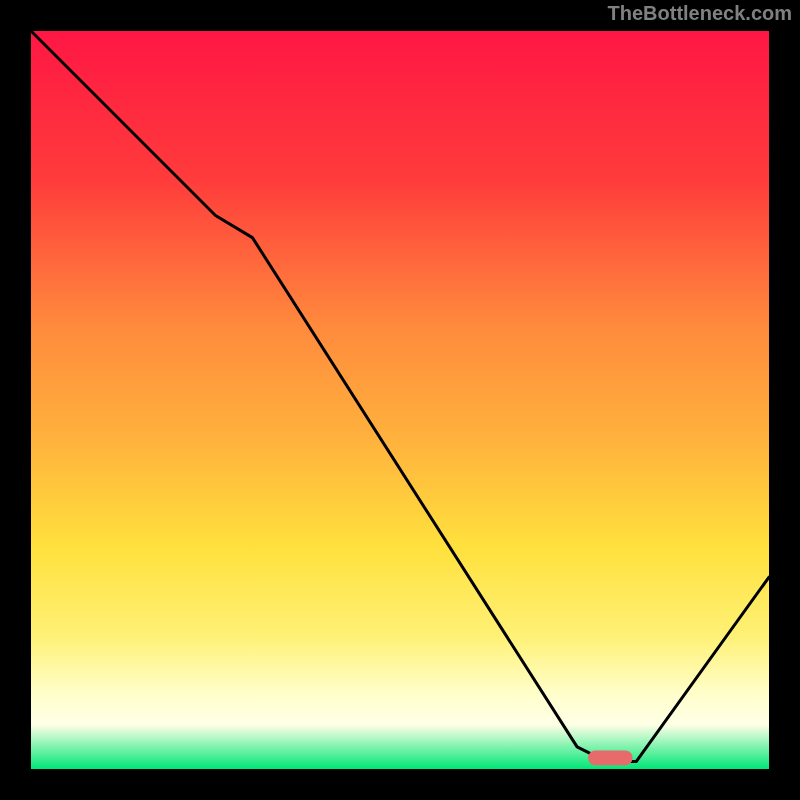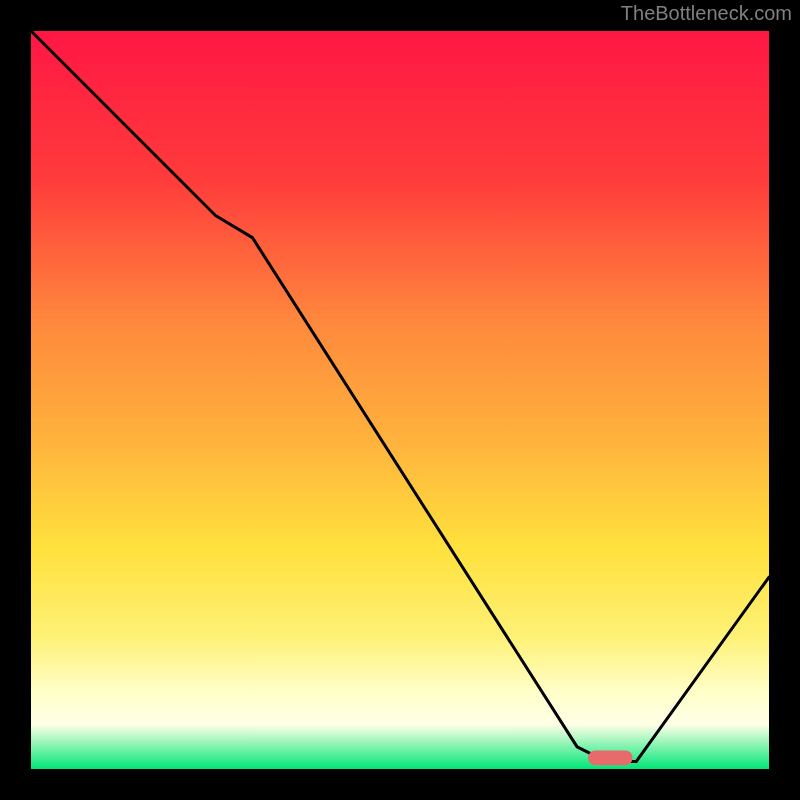--- a/index.html
+++ b/index.html
@@ -10,21 +10,21 @@
     background: #000;
     position: relative;
     font-family: Arial, sans-serif;
   }
   .watermark {
     position: absolute;
     top: 2px;
     right: 8px;
     color: #808080;
     font-size: 20px;
-    font-weight: normal;
+    font-weight: bold;
     z-index: 10;
   }
   .chart-area {
     position: absolute;
     left: 31px;
     top: 31px;
     width: 738px;
     height: 738px;
   }
   .chart-area svg {

